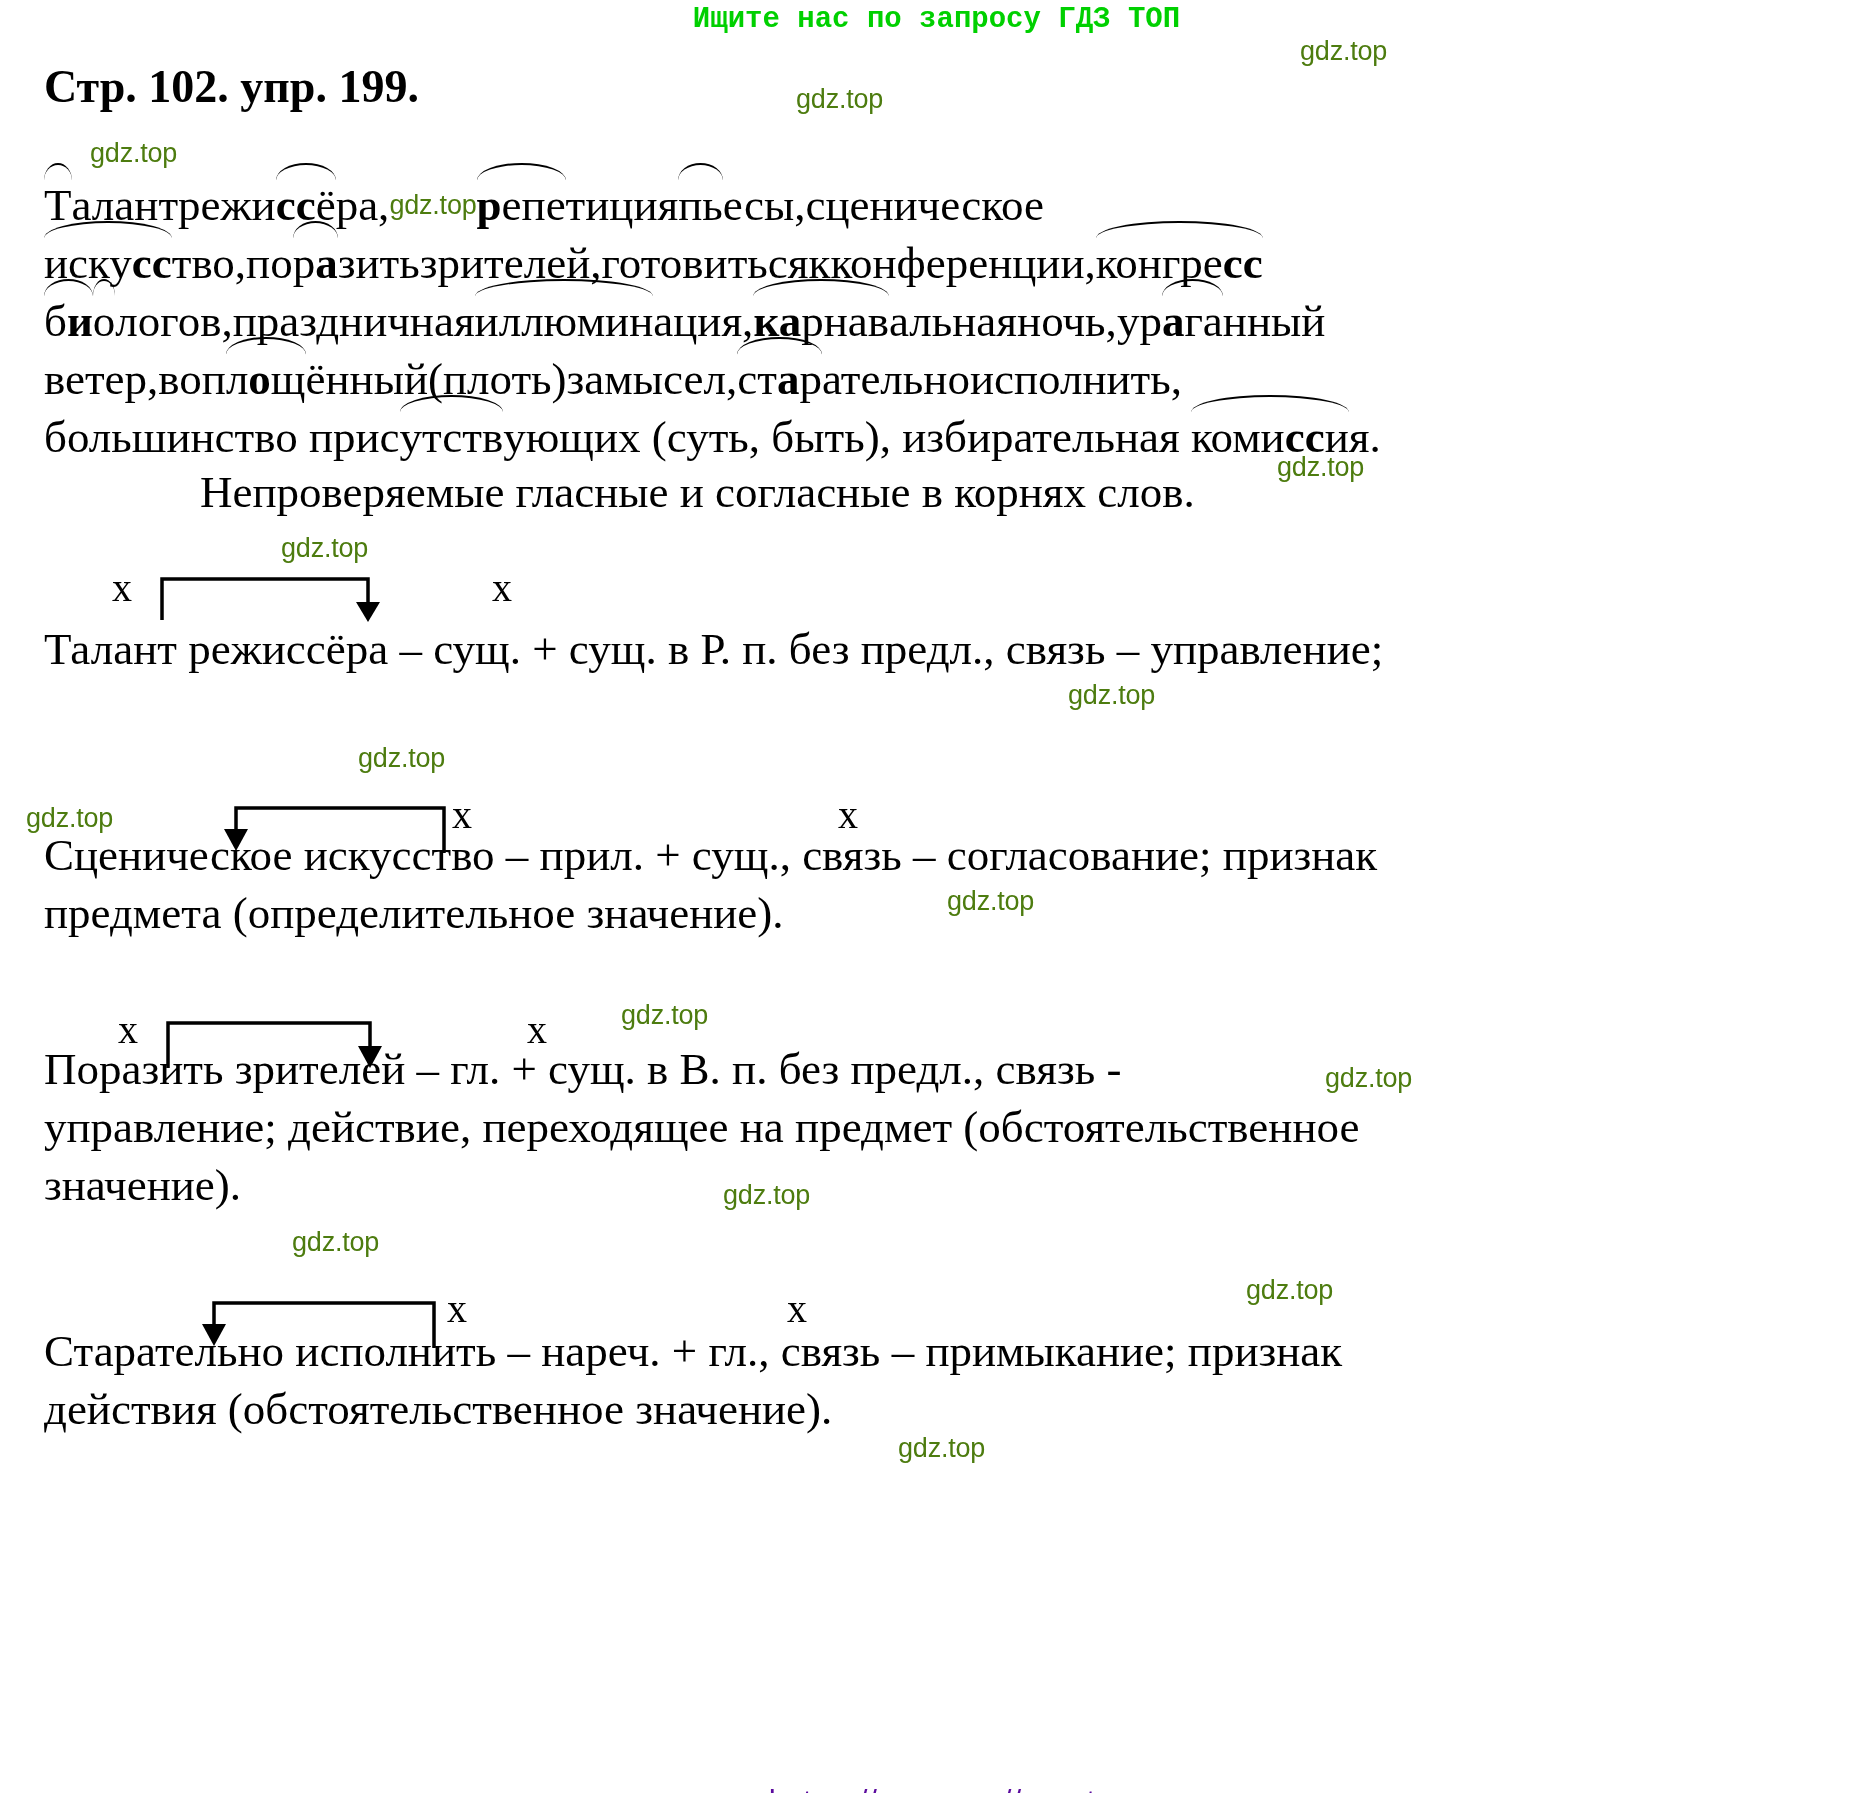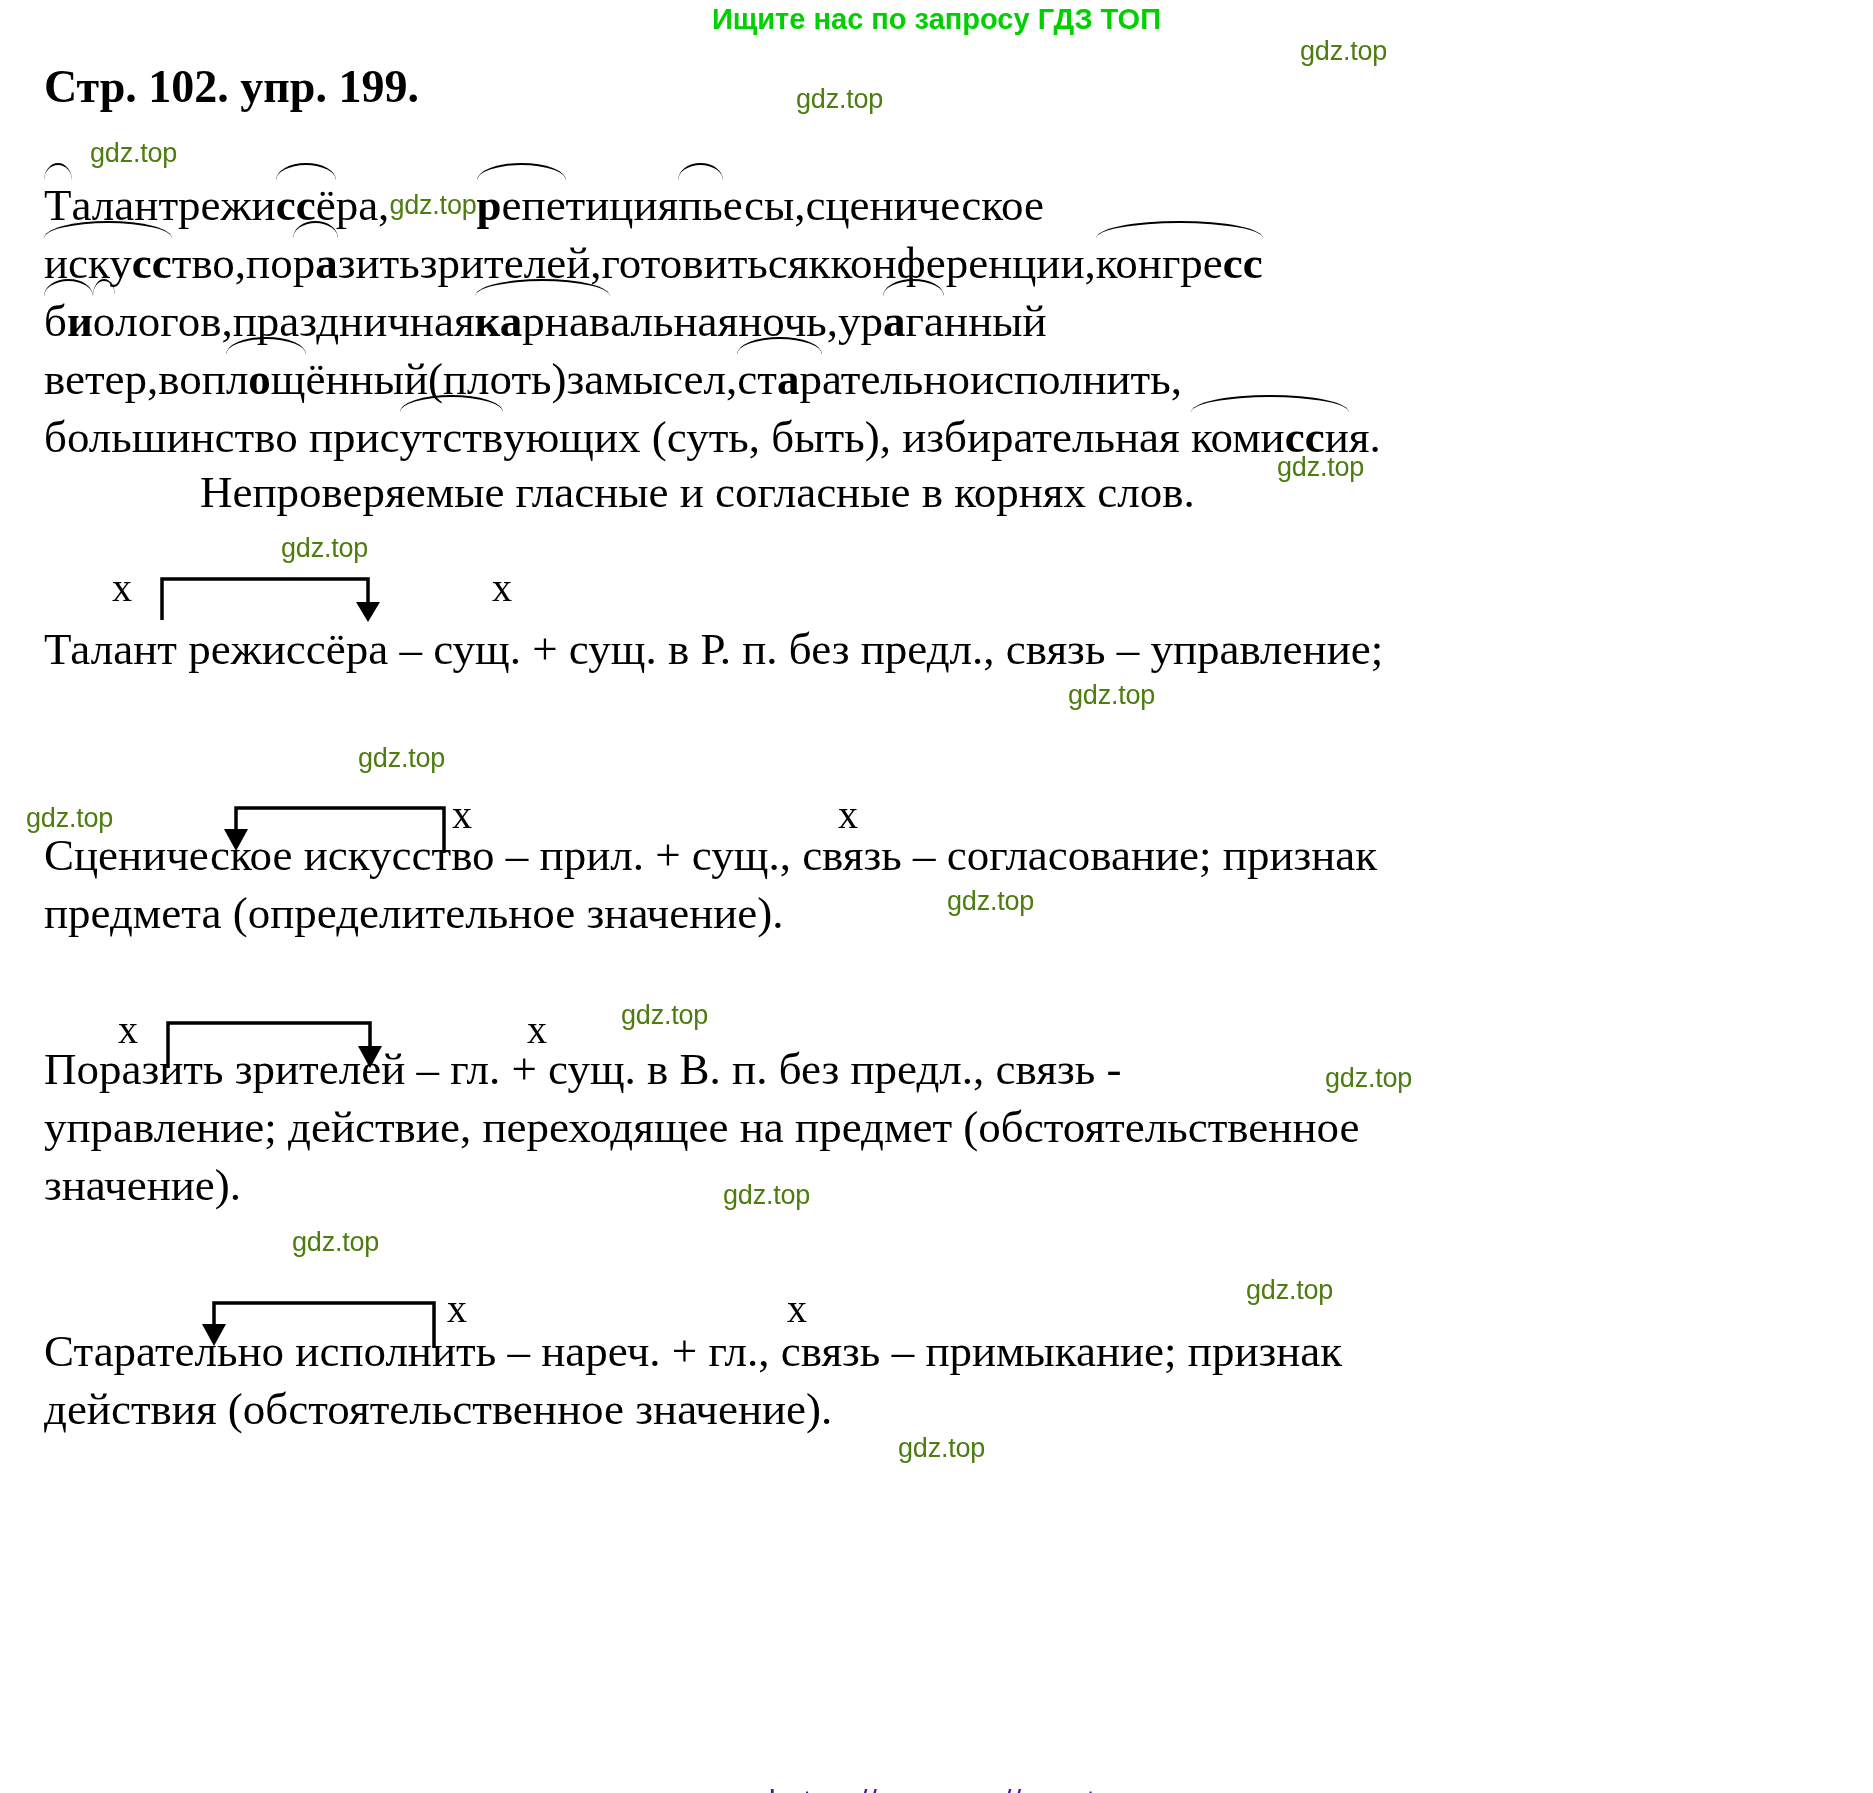--- a/index.html
+++ b/index.html
@@ -20,21 +20,21 @@
   .wm {
     position: absolute;
     font-family: Liberation Sans, sans-serif;
     font-size: 27px;
     color: #4d7c0f;
     white-space: nowrap;
     letter-spacing: -0.2px;
   }
   .wm-green {
     position: absolute;
-    font-family: Liberation Sans, sans-serif;
+    font-family: Liberation Mono, monospace;
     font-size: 29px;
     font-weight: 700;
     color: #00d000;
     white-space: nowrap;
     left: 50%;
     transform: translateX(-50%);
     top: 3px;
   }
   .wm-footer {
     position: absolute;
@@ -153,20 +153,21 @@
     <span>зрителей,</span>
     <span>готовиться</span>
     <span>к</span>
     <span>конференции,</span>
     <span><span class="rt">конгре<b>сс</b></span></span>
   </div>
 
   <div class="ln">
     <span><span class="rt">б<b>и</b></span><span class="rt">о</span>логов,</span>
     <span>праздничная</span>
+    <span><span class="rt">иллюмин</span>ация,</span>
     <span><span class="rt"><b>к</b><b>а</b>рнав</span>альная</span>
     <span>ночь,</span>
     <span>ур<span class="rt"><b>а</b>га</span>нный</span>
   </div>
 
   <div class="ln">
     <span>ветер,</span>
     <span>воп<span class="rt">л<b>о</b>щ</span>ённый</span>
     <span>(плоть)</span>
     <span>замысел,</span>

